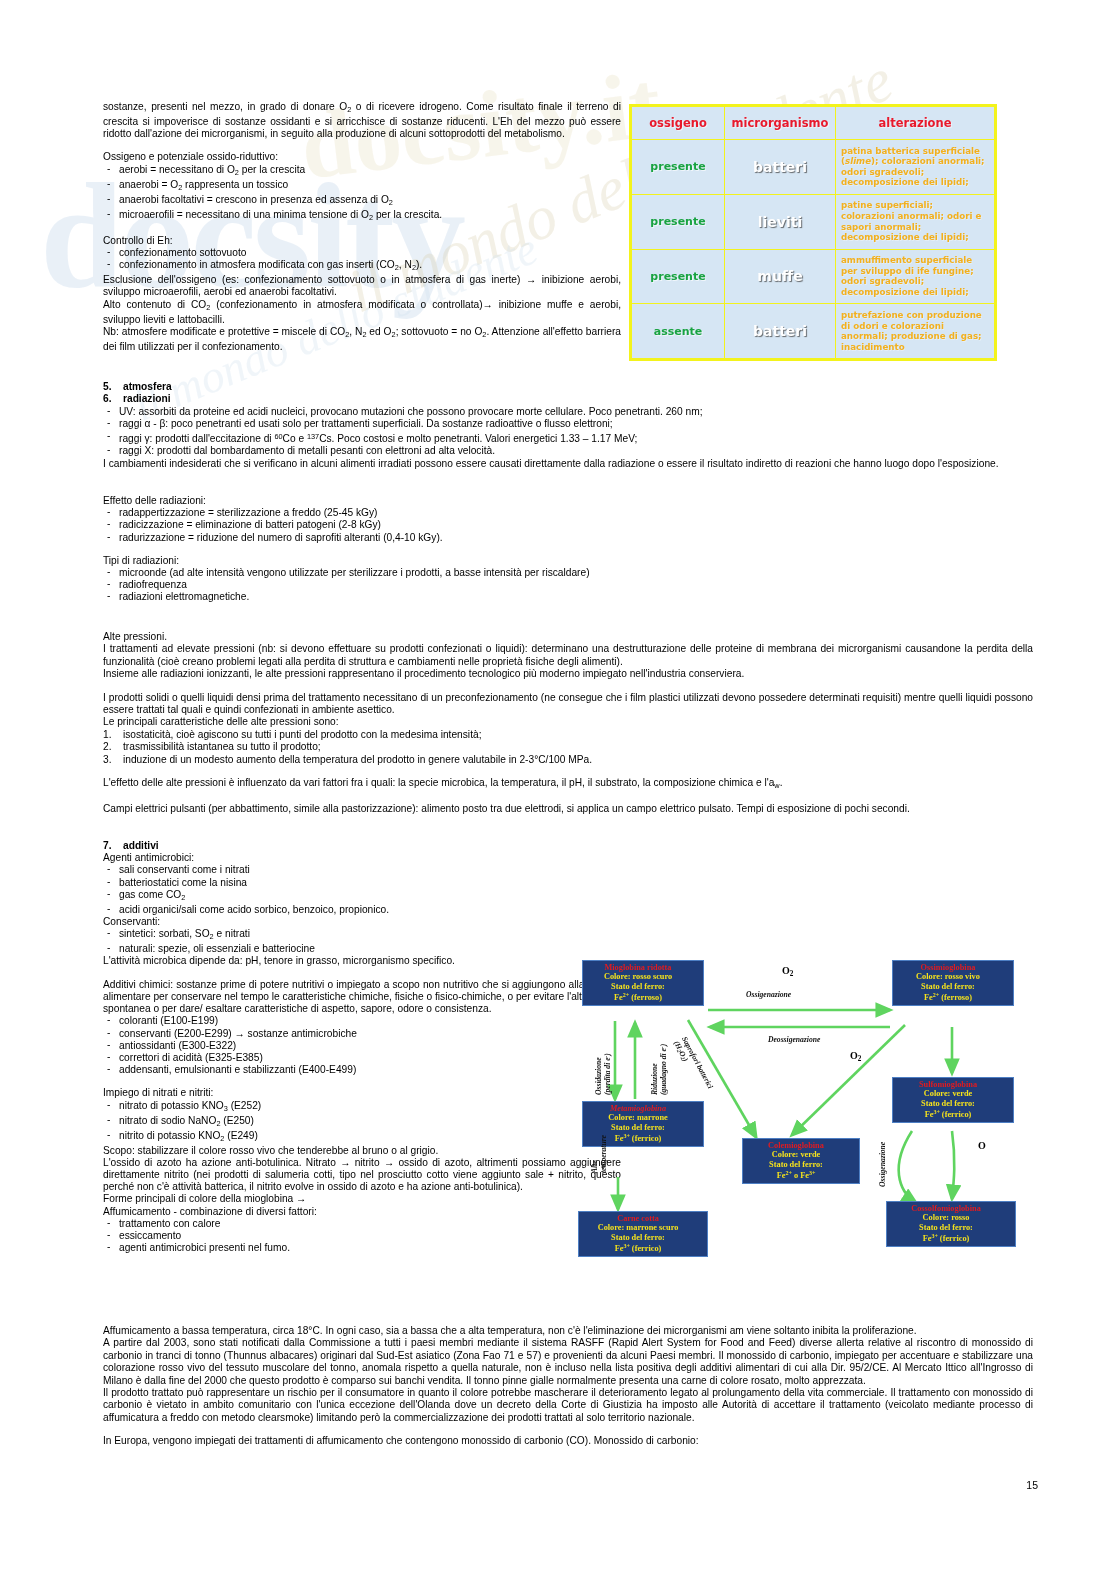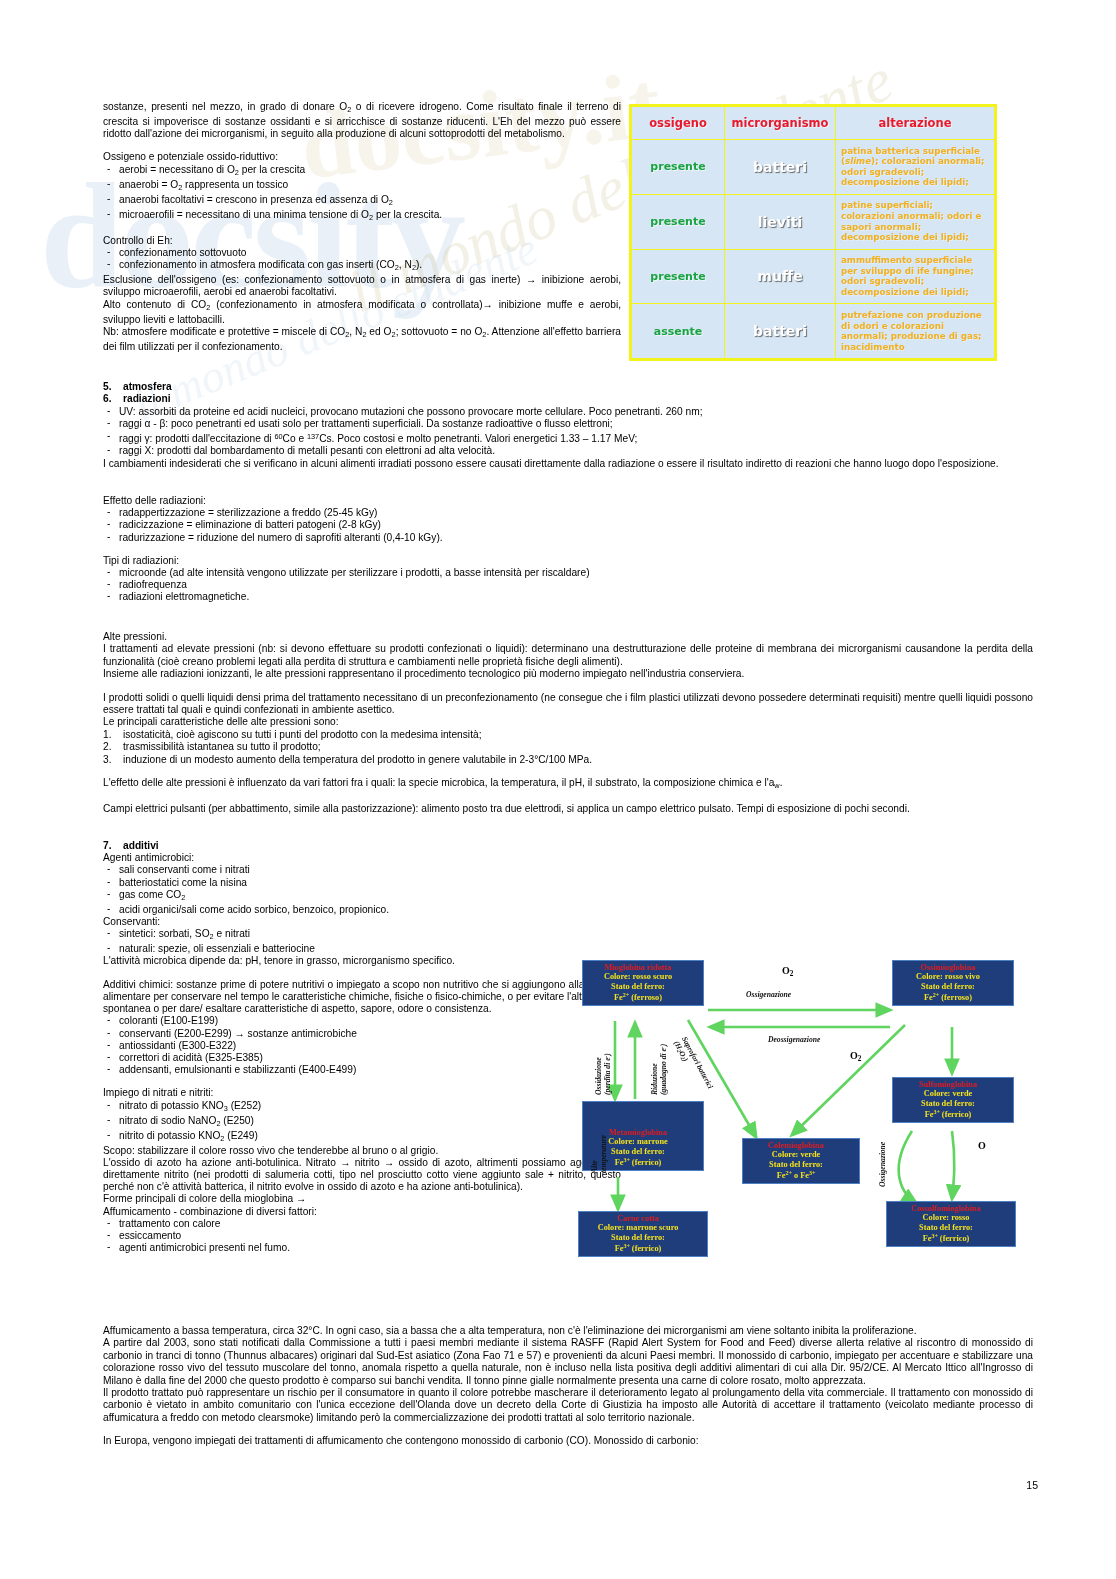--- a/index.html
+++ b/index.html
@@ -433,21 +433,21 @@
     </div>
 
     <div class="mb-box" style="left:332px; top:5px; width:122px;">
       <span class="mb-title">Ossimioglobina</span>
       <span class="mb-line">Colore: rosso vivo</span>
       <span class="mb-line">Stato del ferro:</span>
       <span class="mb-line">Fe<sup>2+</sup> (ferroso)</span>
     </div>
 
     <div class="mb-box" style="left:22px; top:146px; width:122px;">
-      <span class="mb-title" style="margin-top:24px;">Metamioglobina</span>
+      <span class="mb-title" style="font-style:italic;">Metamioglobina</span>
       <span class="mb-line">Colore: marrone</span>
       <span class="mb-line">Stato del ferro:</span>
       <span class="mb-line">Fe<sup>3+</sup> (ferrico)</span>
     </div>
 
     <div class="mb-box" style="left:332px; top:122px; width:122px;">
       <span class="mb-title">Sulfomioglobina</span>
       <span class="mb-line">Colore: verde</span>
       <span class="mb-line">Stato del ferro:</span>
       <span class="mb-line">Fe<sup>3+</sup> (ferrico)</span>
@@ -482,21 +482,21 @@
     <div class="mb-lbl vert" style="left:128px; top:80px; transform:rotate(62deg);">Saprofori batterici<br>(H<sub>2</sub>O<sub>2</sub>)</div>
     <div class="mb-lbl vert" style="left:30px; top:218px; transform:rotate(-90deg);">Alte<br>temperature</div>
     <div class="mb-lbl vert" style="left:318px; top:232px; transform:rotate(-90deg);">Ossigenazione</div>
 
     <div class="mb-o2" style="left:222px; top:10px;">O<sub>2</sub></div>
     <div class="mb-o2" style="left:290px; top:95px;">O<sub>2</sub></div>
     <div class="mb-o2" style="left:418px; top:185px;">O</div>
   </div>
 
   <div class="full-w" style="top:1325px;">
-    <p class="just">Affumicamento a bassa temperatura, circa 32°C. In ogni caso, sia a bassa che a alta temperatura, non c'è l'eliminazione dei microrganismi am viene soltanto inibita la proliferazione.</p>
+    <p class="just">Affumicamento a bassa temperatura, circa 18°C. In ogni caso, sia a bassa che a alta temperatura, non c'è l'eliminazione dei microrganismi am viene soltanto inibita la proliferazione.</p>
     <p class="just">A partire dal 2003, sono stati notificati dalla Commissione a tutti i paesi membri mediante il sistema RASFF (Rapid Alert System for Food and Feed) diverse allerta relative al riscontro di monossido di carbonio in tranci di tonno (Thunnus albacares) originari dal Sud-Est asiatico (Zona Fao 71 e 57) e provenienti da alcuni Paesi membri. Il monossido di carbonio, impiegato per accentuare e stabilizzare una colorazione rosso vivo del tessuto muscolare del tonno, anomala rispetto a quella naturale, non è incluso nella lista positiva degli additivi alimentari di cui alla Dir. 95/2/CE. Al Mercato Ittico all'Ingrosso di Milano è dalla fine del 2000 che questo prodotto è comparso sui banchi vendita. Il tonno pinne gialle normalmente presenta una carne di colore rosato, molto apprezzata.</p>
     <p class="just">Il prodotto trattato può rappresentare un rischio per il consumatore in quanto il colore potrebbe mascherare il deterioramento legato al prolungamento della vita commerciale. Il trattamento con monossido di carbonio è vietato in ambito comunitario con l'unica eccezione dell'Olanda dove un decreto della Corte di Giustizia ha imposto alle Autorità di accettare il trattamento (veicolato mediante processo di affumicatura a freddo con metodo clearsmoke) limitando però la commercializzazione dei prodotti trattati al solo territorio nazionale.</p>
     <div class="spacer"></div>
     <p class="just">In Europa, vengono impiegati dei trattamenti di affumicamento che contengono monossido di carbonio (CO). Monossido di carbonio:</p>
   </div>
 
   <div id="page-number">15</div>
 
 </div>
 

